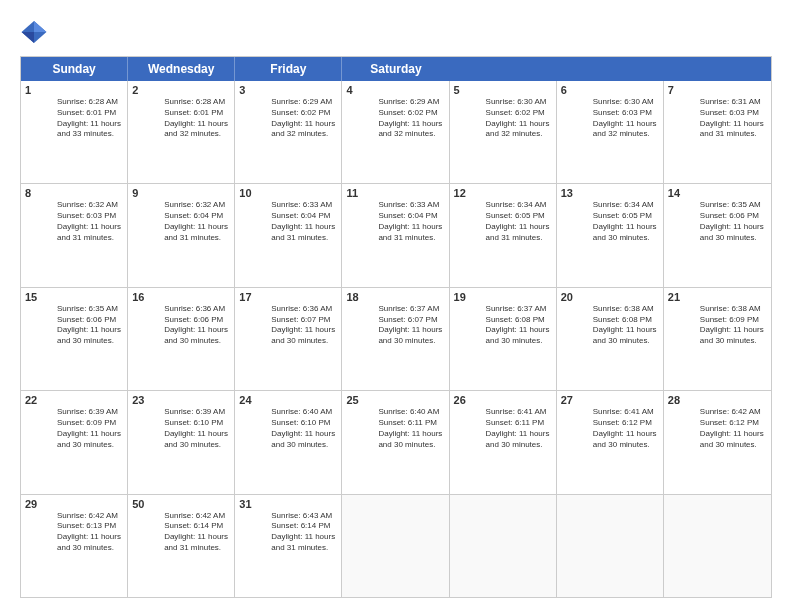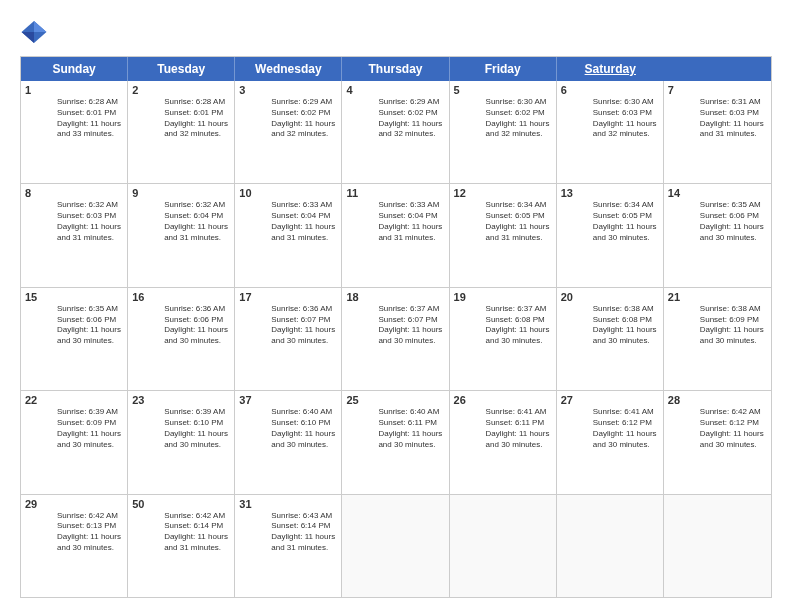--- a/index.html
+++ b/index.html
@@ -64,21 +64,21 @@
       background: #3a6abf;
     }
     .cal-header-cell {
       color: #fff;
       font-weight: bold;
       font-size: 12px;
       padding: 5px 4px;
       text-align: center;
       border-right: 1px solid rgba(255,255,255,0.3);
     }
-    .cal-header-cell:last-child { border-right: none; text-decoration: underline; }
+    .cal-header-cell:last-child { border-right: none; }
     .cal-body {
       flex: 1;
       display: flex;
       flex-direction: column;
     }
     .cal-row {
       display: grid;
       grid-template-columns: repeat(7, 1fr);
       flex: 1;
       border-bottom: 1px solid #ccc;
@@ -125,23 +125,21 @@
     </div>
     <div class="title-area">
       <div class="month-title"></div>
       <div class="location"></div>
     </div>
   </div>
 
   <div class="calendar">
     <div class="cal-header" id="cal-header">
         <div class="cal-header-cell">Sunday</div>
-        <div class="cal-header-cell">Tuesday</div>
         <div class="cal-header-cell">Wednesday</div>
-        <div class="cal-header-cell">Thursday</div>
         <div class="cal-header-cell">Friday</div>
         <div class="cal-header-cell">Saturday</div>
       </div>
     <div class="cal-body" id="cal-body">
         <div class="cal-row">
           <div class="cal-cell">
             <span class="day-num">1</span>
             <div class="cell-text">Sunrise: 6:28 AM<br>Sunset: 6:01 PM<br>Daylight: 11 hours<br>and 33 minutes.</div>
           </div>
           <div class="cal-cell">
@@ -232,21 +230,21 @@
         <div class="cal-row">
           <div class="cal-cell">
             <span class="day-num">22</span>
             <div class="cell-text">Sunrise: 6:39 AM<br>Sunset: 6:09 PM<br>Daylight: 11 hours<br>and 30 minutes.</div>
           </div>
           <div class="cal-cell">
             <span class="day-num">23</span>
             <div class="cell-text">Sunrise: 6:39 AM<br>Sunset: 6:10 PM<br>Daylight: 11 hours<br>and 30 minutes.</div>
           </div>
           <div class="cal-cell">
-            <span class="day-num">37</span>
+            <span class="day-num">24</span>
             <div class="cell-text">Sunrise: 6:40 AM<br>Sunset: 6:10 PM<br>Daylight: 11 hours<br>and 30 minutes.</div>
           </div>
           <div class="cal-cell">
             <span class="day-num">25</span>
             <div class="cell-text">Sunrise: 6:40 AM<br>Sunset: 6:11 PM<br>Daylight: 11 hours<br>and 30 minutes.</div>
           </div>
           <div class="cal-cell">
             <span class="day-num">26</span>
             <div class="cell-text">Sunrise: 6:41 AM<br>Sunset: 6:11 PM<br>Daylight: 11 hours<br>and 30 minutes.</div>
           </div>

